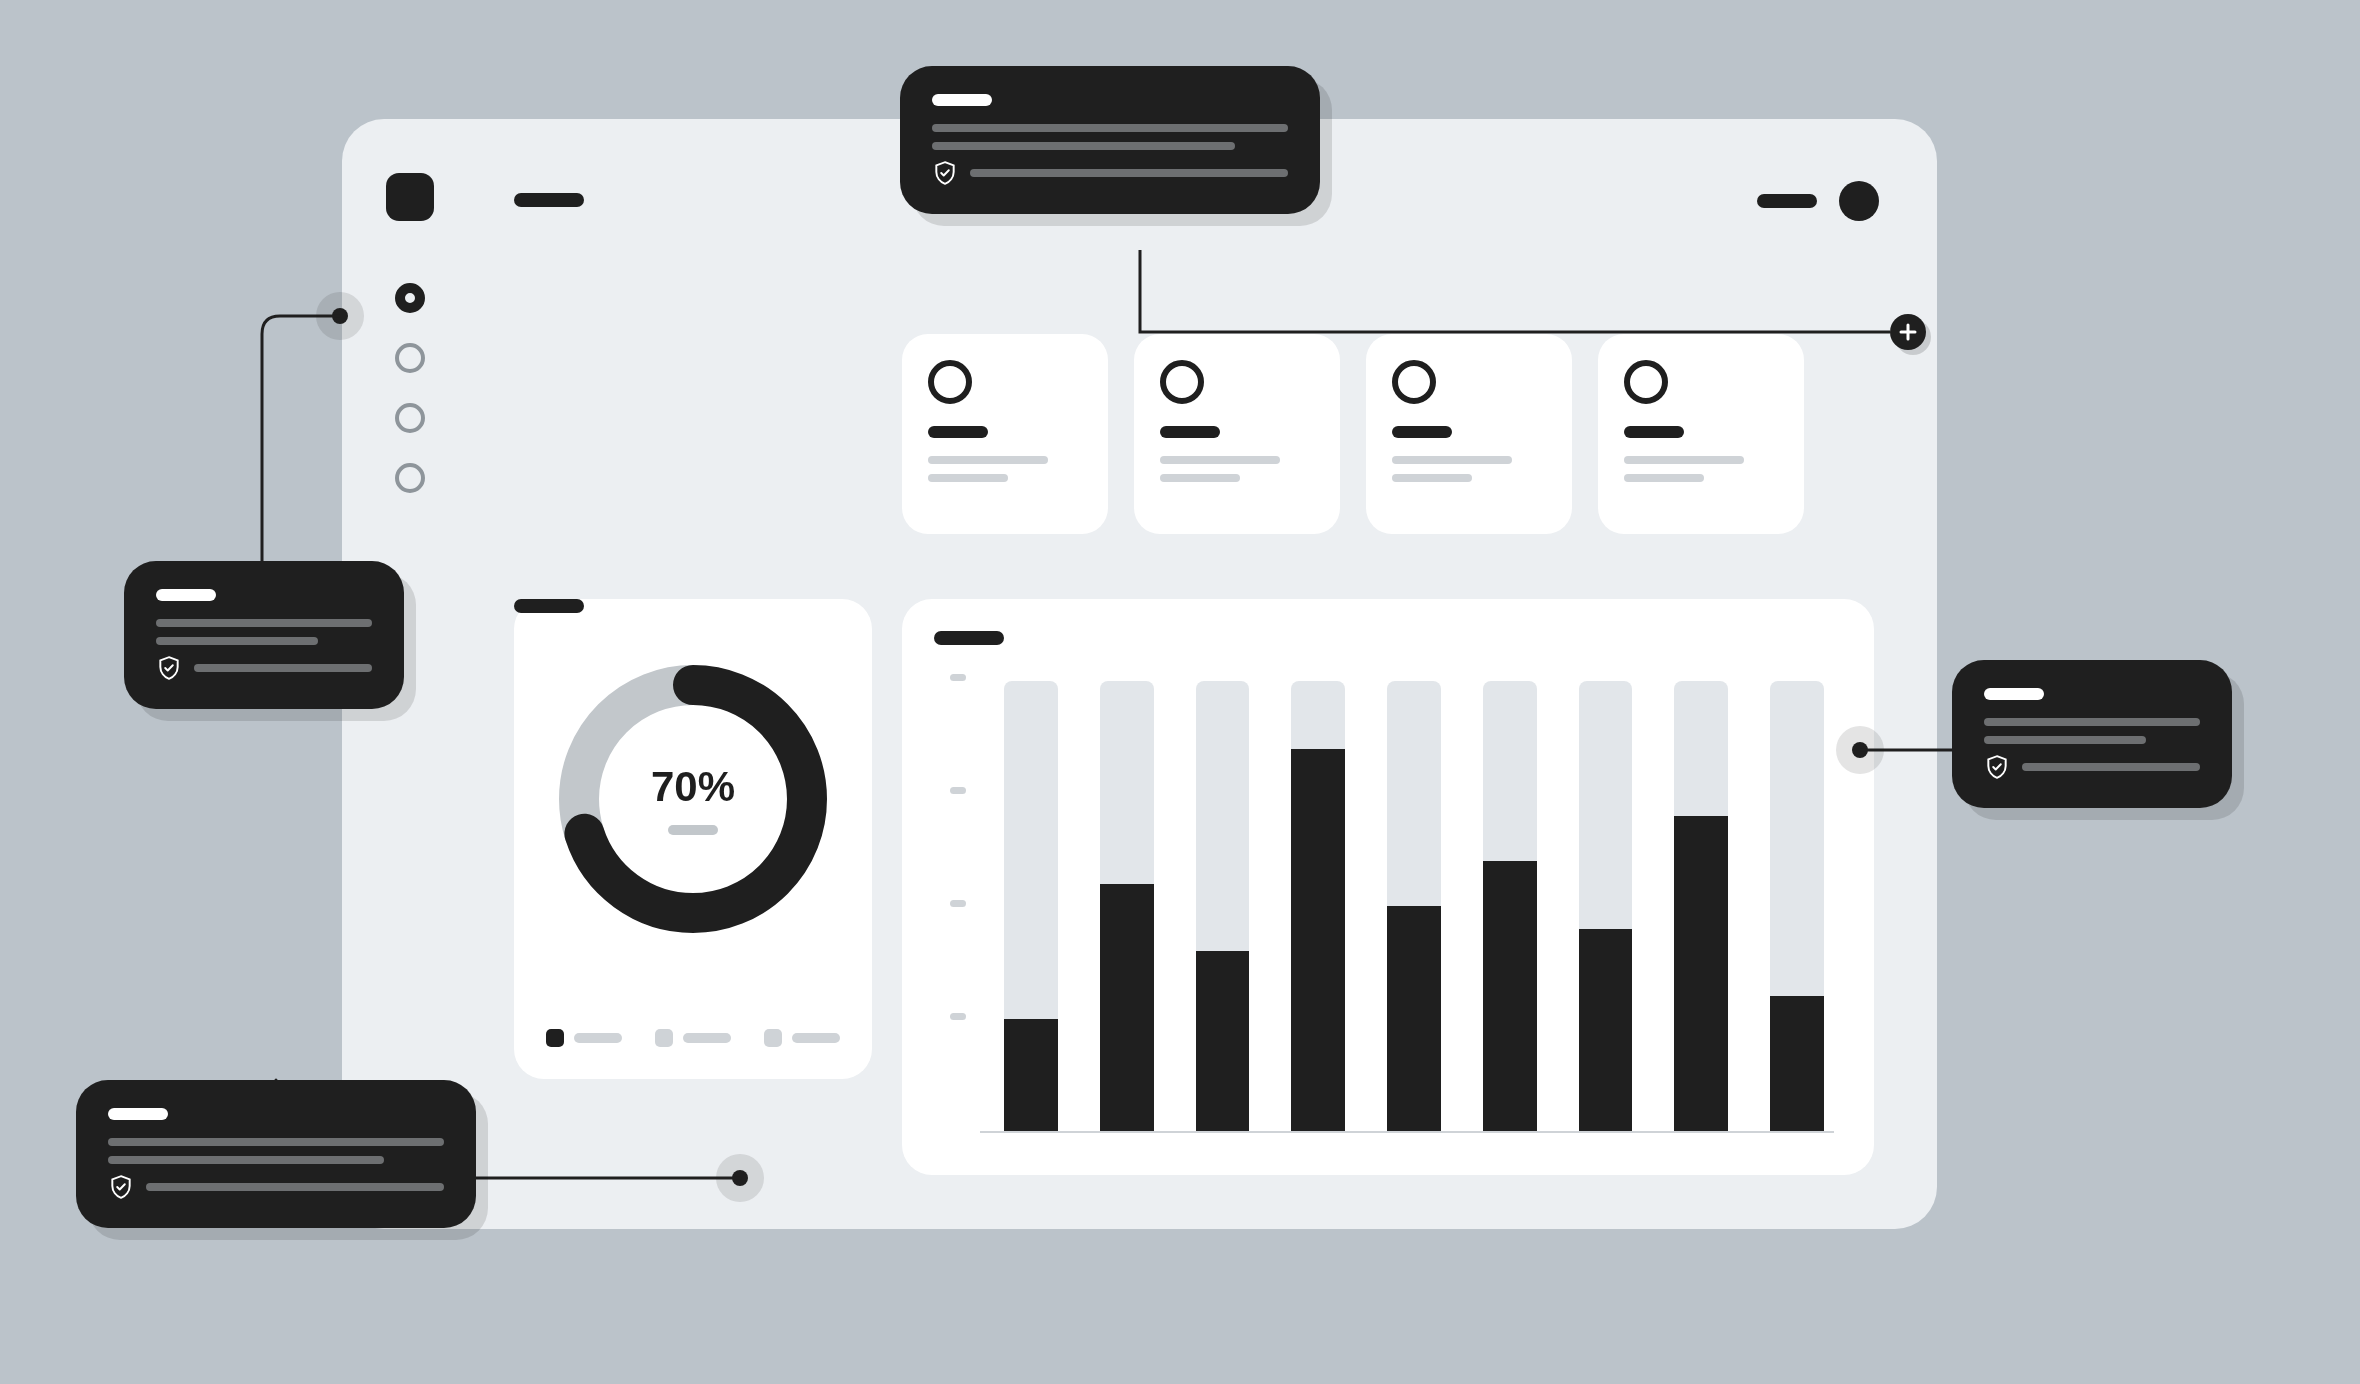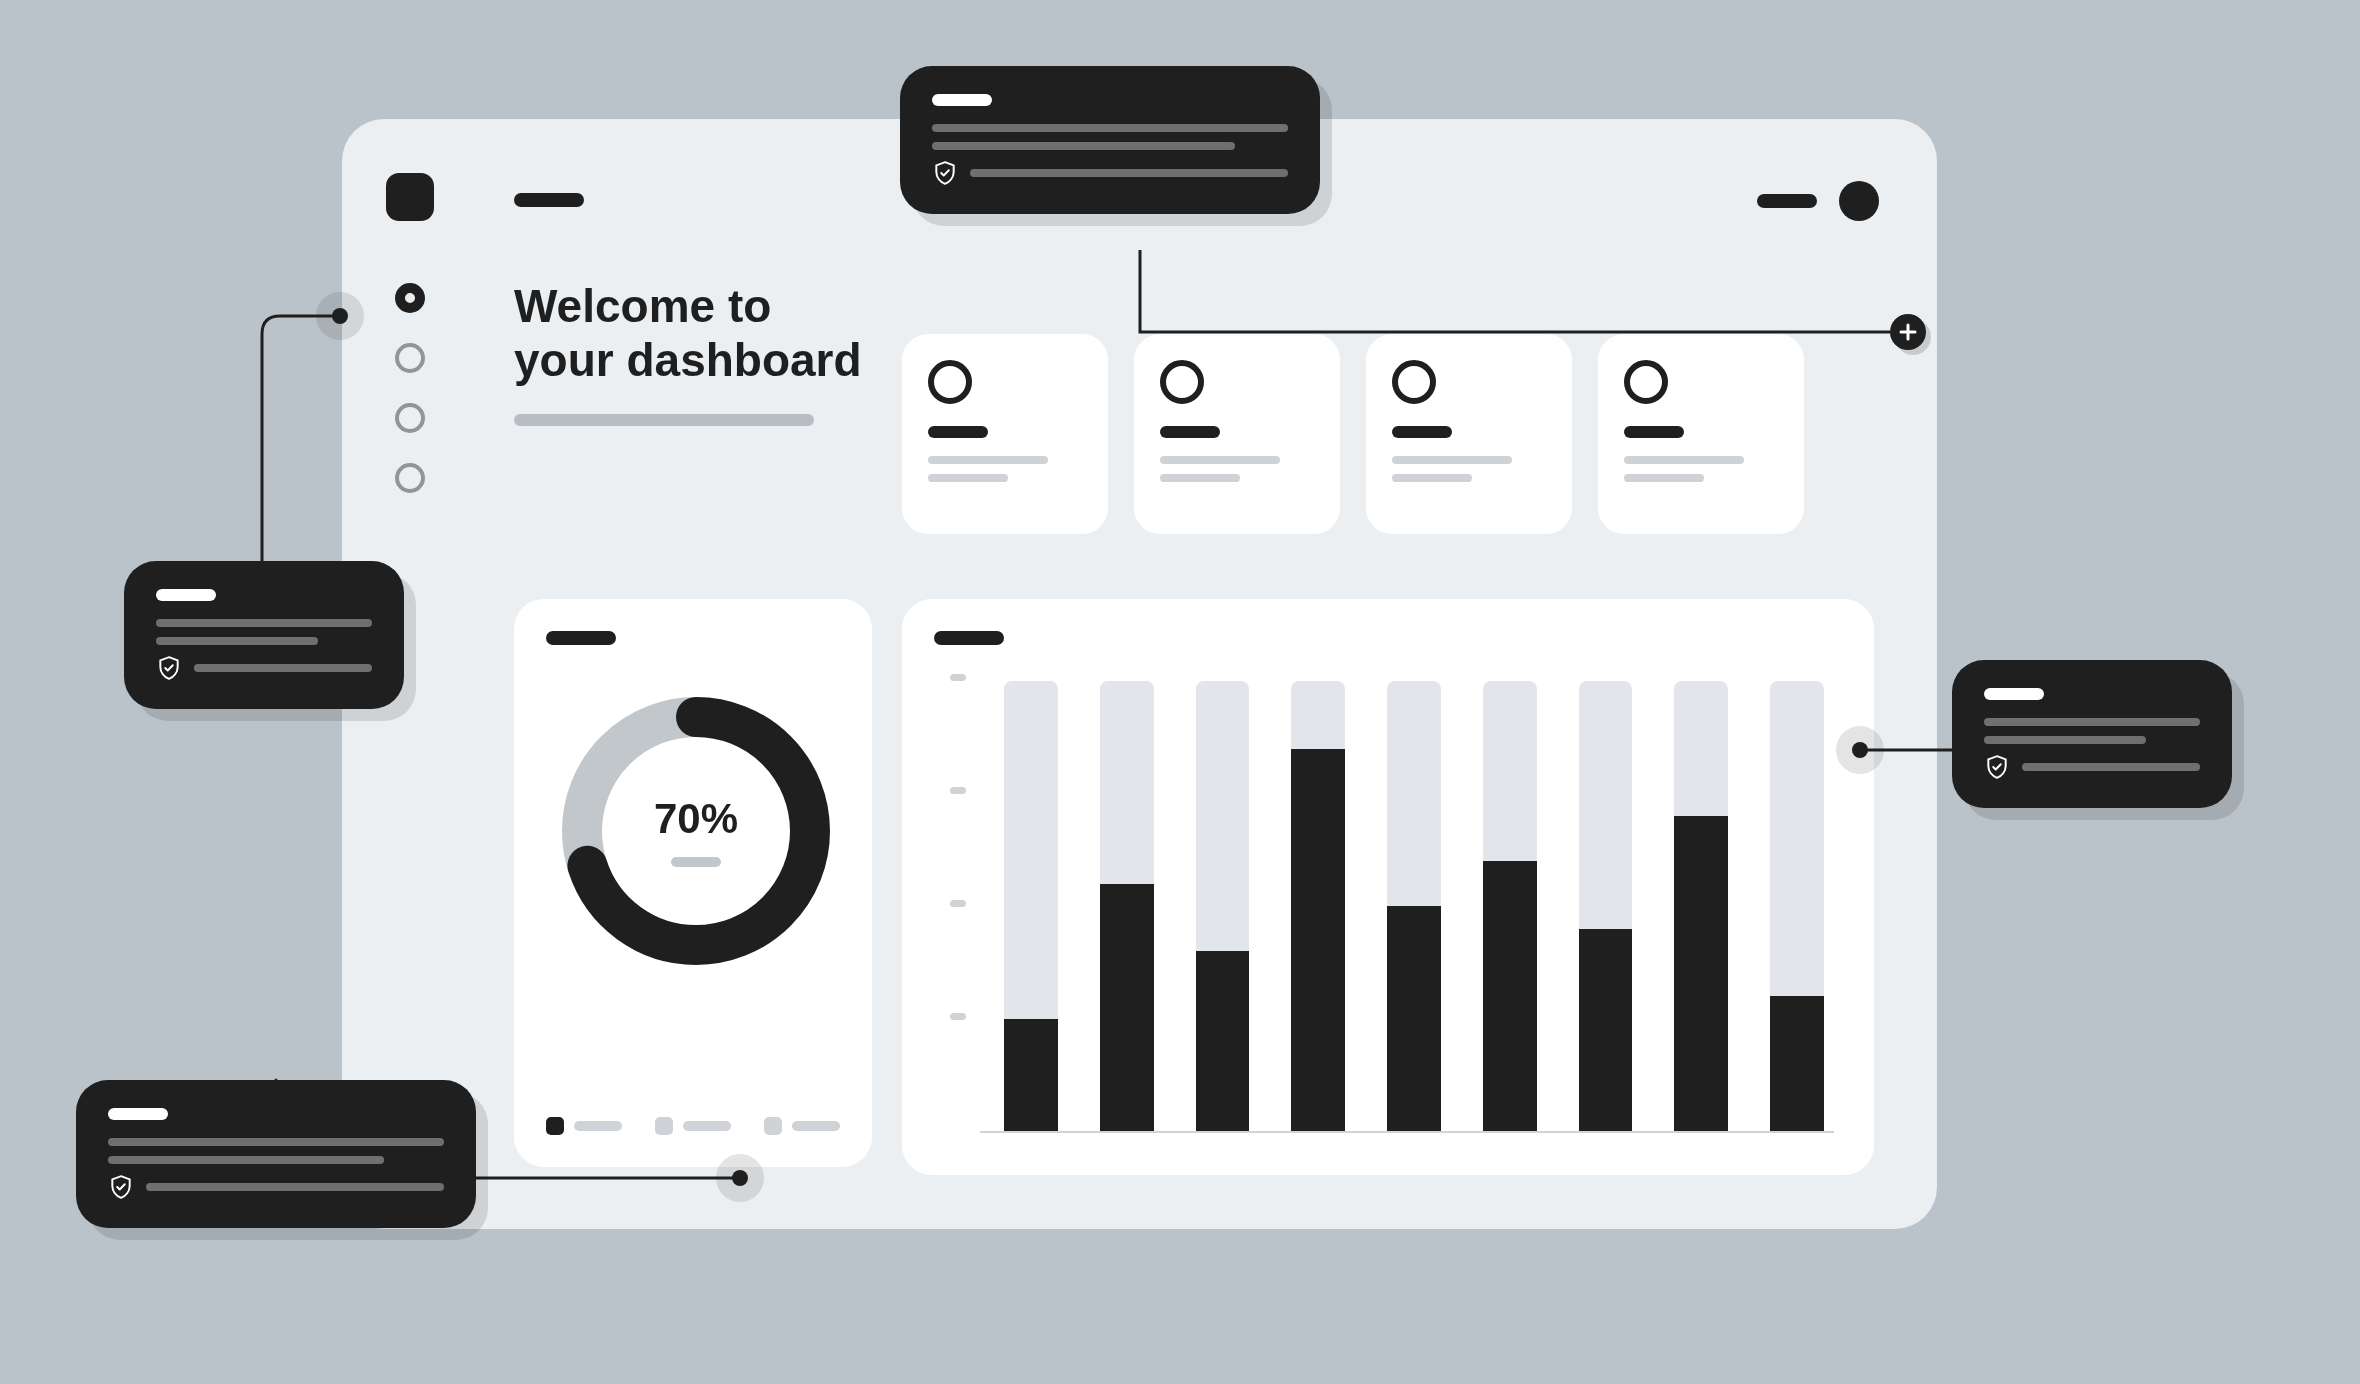--- a/index.html
+++ b/index.html
@@ -151,24 +151,23 @@
     background: #cfd3d7;
     border-radius: 4px;
   }
 
   
   .donut-card {
     position: absolute;
     left: 172px;
     top: 480px;
     width: 358px;
-    height: 568px;
+    height: 480px;
     background: #ffffff;
     border-radius: 30px;
-    padding: 32px;
     box-sizing: border-box;
   }
   .donut-card .heading {
     width: 70px;
     height: 14px;
     background: #1f1f1f;
     border-radius: 7px;
   }
   .donut-wrap {
     position: relative;
@@ -394,25 +393,20 @@
     <div class="nav-dot"></div>
   </div>
 
   <div class="title-bar-pill"></div>
 
   <div class="topbar-right">
     <div class="pill"></div>
     <div class="avatar"></div>
   </div>
 
-  <div class="welcome">
-    <h1><span style="white-space:pre-line">Welcome to
-your dashboard</span></h1>
-    <div class="sub"></div>
-  </div>
 
   <div class="kpi-row">
     <div class="kpi-card">
       <div class="ring"></div>
       <div class="heading"></div>
       <div class="line1"></div>
       <div class="line2"></div>
     </div>
     <div class="kpi-card">
       <div class="ring"></div>

